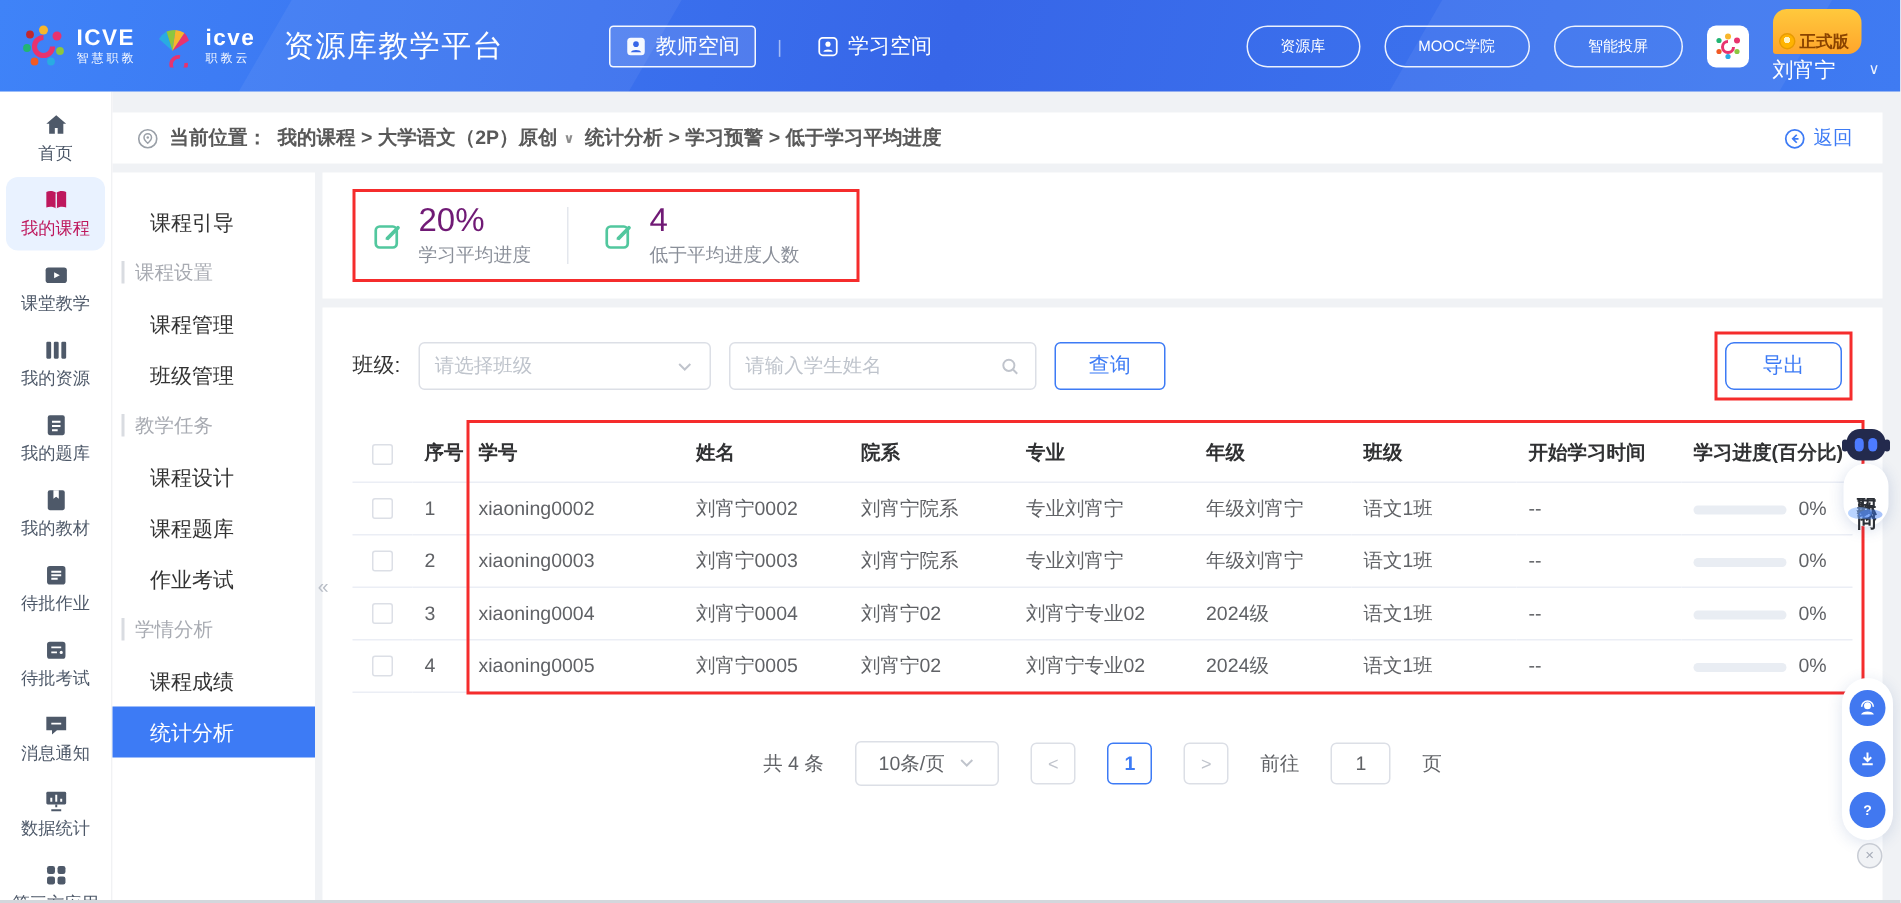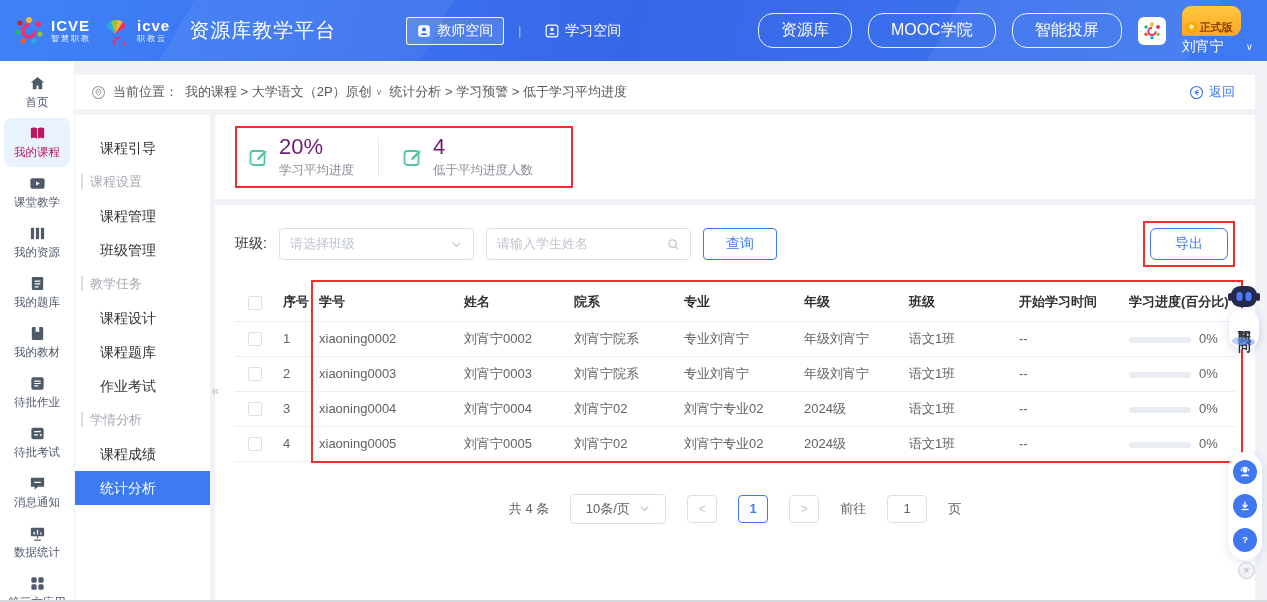--- a/index.html
+++ b/index.html
@@ -19,37 +19,37 @@
   .brand { display:flex; align-items:center; gap:7px; z-index:1; }
   .logo-text { line-height:1; margin-right:4px; }
   .logo-text b { display:block; font-size:15px; letter-spacing:1px; }
   .logo-text span { display:block; font-size:8px; opacity:.95; margin-top:2px; letter-spacing:2px; }
   .brand-title { font-size:20px; margin-left:8px; letter-spacing:1px; }
   .space-nav { display:flex; align-items:center; gap:14px; margin-left:70px; z-index:1; }
   .space { display:flex; align-items:center; gap:6px; font-size:14px; padding:4px 10px; border-radius:3px; cursor:pointer; }
   .space.active { border:1px solid rgba(255,255,255,.95); background:rgba(255,255,255,.12); }
   .nav-divider { color:rgba(255,255,255,.55); font-size:12px; }
   .header-right { margin-left:auto; display:flex; align-items:center; gap:16px; z-index:1; }
-  .pill { border:1px solid rgba(255,255,255,.9); border-radius:15px; padding:6px 22px; font-size:16px; cursor:pointer; white-space:nowrap; }
+  .pill { border:1px solid rgba(255,255,255,.9); border-radius:15px; padding:6px 22px; font-size:10px; cursor:pointer; white-space:nowrap; }
   .avatar { width:28px; height:28px; background:#fff; border-radius:6px; display:flex; align-items:center; justify-content:center; }
   .user-col { display:flex; flex-direction:column; align-items:flex-start; gap:2px; }
   .ver-badge { display:flex; align-items:center; gap:3px; background:linear-gradient(180deg,#FFC93D,#FFA52B); color:#8A4300; font-size:11px; padding:14px 8px 1px 4px; border-radius:9px 9px 9px 2px; font-weight:bold; }
   .medal { width:11px; height:11px; border-radius:50%; background:radial-gradient(circle at 50% 40%, #FFF3C4 0 30%, #FFB300 31% 100%); border:1px solid #E89B00; display:inline-block; }
   .username { font-size:14px; display:flex; align-items:center; gap:22px; cursor:pointer; }
   .username .caret { font-size:10px; opacity:.9; }
   
   .shell { display:flex; height:555px; }
   .iconbar { width:75px; background:#fff; padding-top:6px; border-right:1px solid #F1F2F4; flex:none; }
   .ib-item { height:49px; margin:1px 4px; border-radius:8px; display:flex; flex-direction:column; align-items:center; justify-content:center; gap:3px; color:#4E5969; cursor:pointer; }
   .ib-item.active { background:#E9F2FF; color:#be185d; }
   .ib-icn { width:17px; height:17px; }
   .ib-label { font-size:11.5px; }
   .right-col { flex:1; display:flex; flex-direction:column; padding-right:12px; min-width:0; }
   .crumb-bar { margin-top:14px; height:34px; background:#fff; display:flex; align-items:center; padding:0 20px 0 16px; font-size:13px; color:#595959; }
-  .crumb-left { display:flex; align-items:center; gap:7px; }
+  .crumb-left { display:flex; align-items:center; gap:7px;font-weight:bold; }
   .crumb-course { display:flex; align-items:center; gap:4px; cursor:pointer; }
   .crumb-caret { font-size:9px; color:#8C8C8C; }
   .back-link { margin-left:auto; color:#3D7BF5; display:flex; align-items:center; gap:5px; font-size:13px; cursor:pointer; }
   .content-row { flex:1; display:flex; margin-top:6px; min-height:0; position:relative; }
   
   .course-menu { width:135px; flex:none; background:#fff; padding-top:16px; position:relative; }
   .cm-item { height:34px; line-height:34px; padding-left:25px; font-size:14px; color:#333; cursor:pointer; }
   .cm-item.active { background:#3D7BF5; color:#fff; }
   .cm-section { height:34px; line-height:34px; padding-left:6px; font-size:13px; color:#A8ABB2; }
   .cm-section span { border-left:2px solid #D9DCE1; padding-left:7px; }

